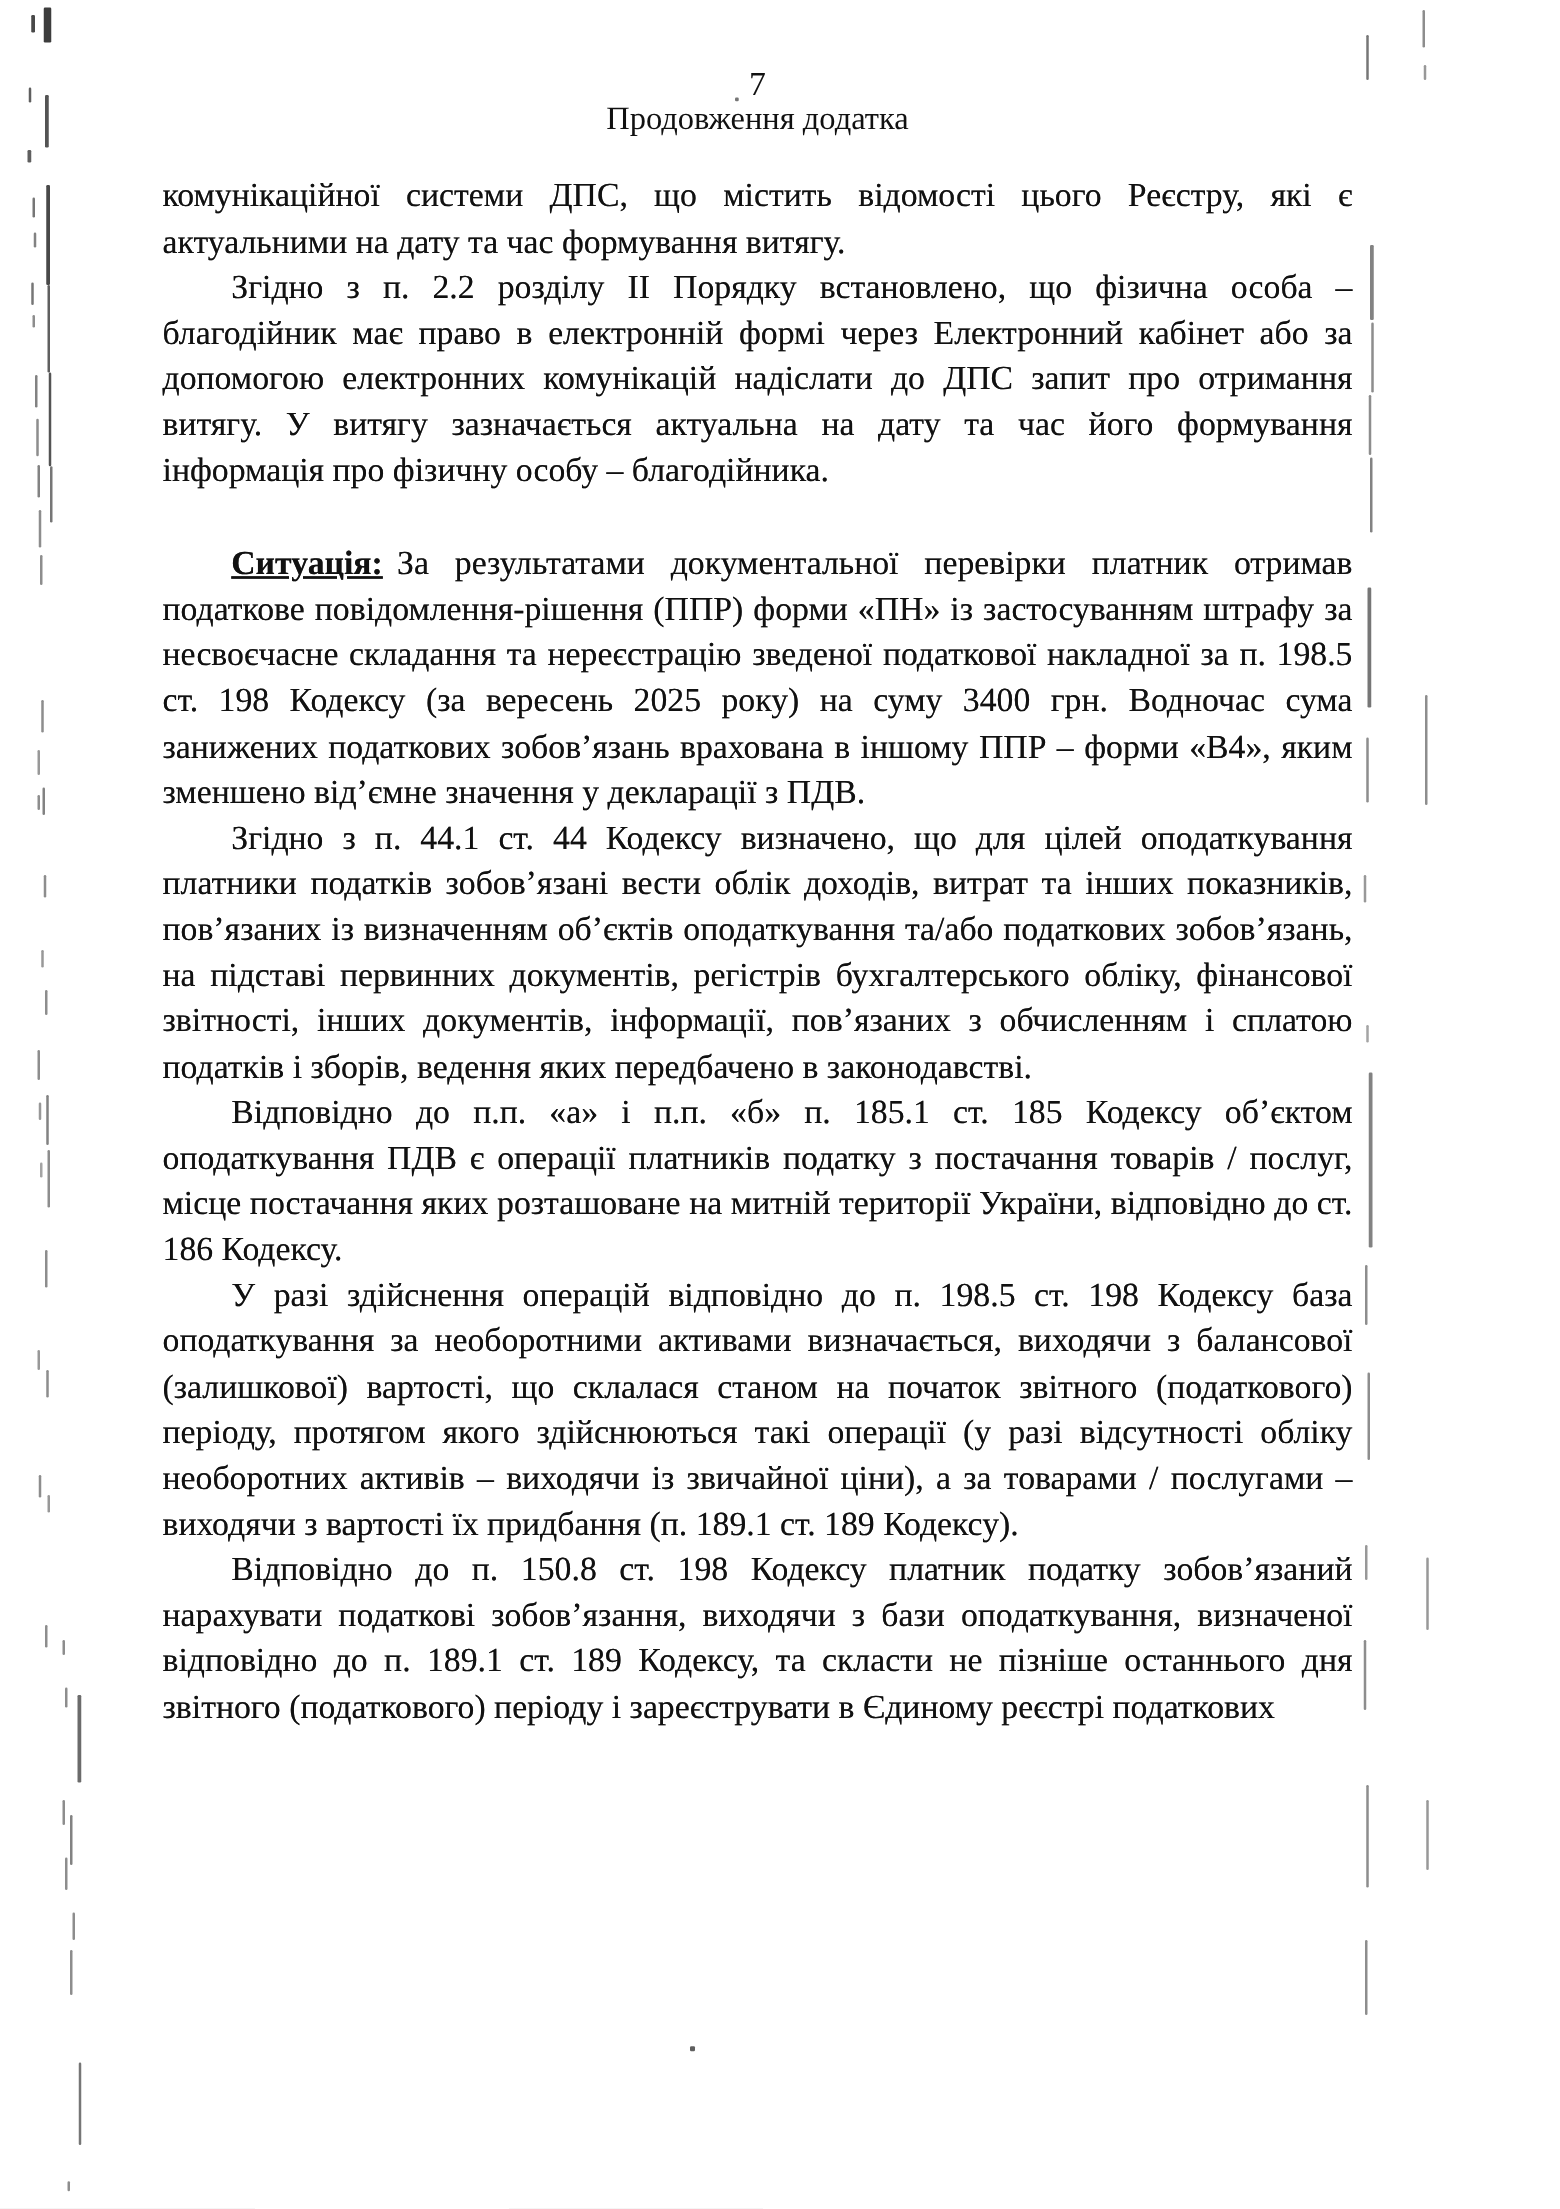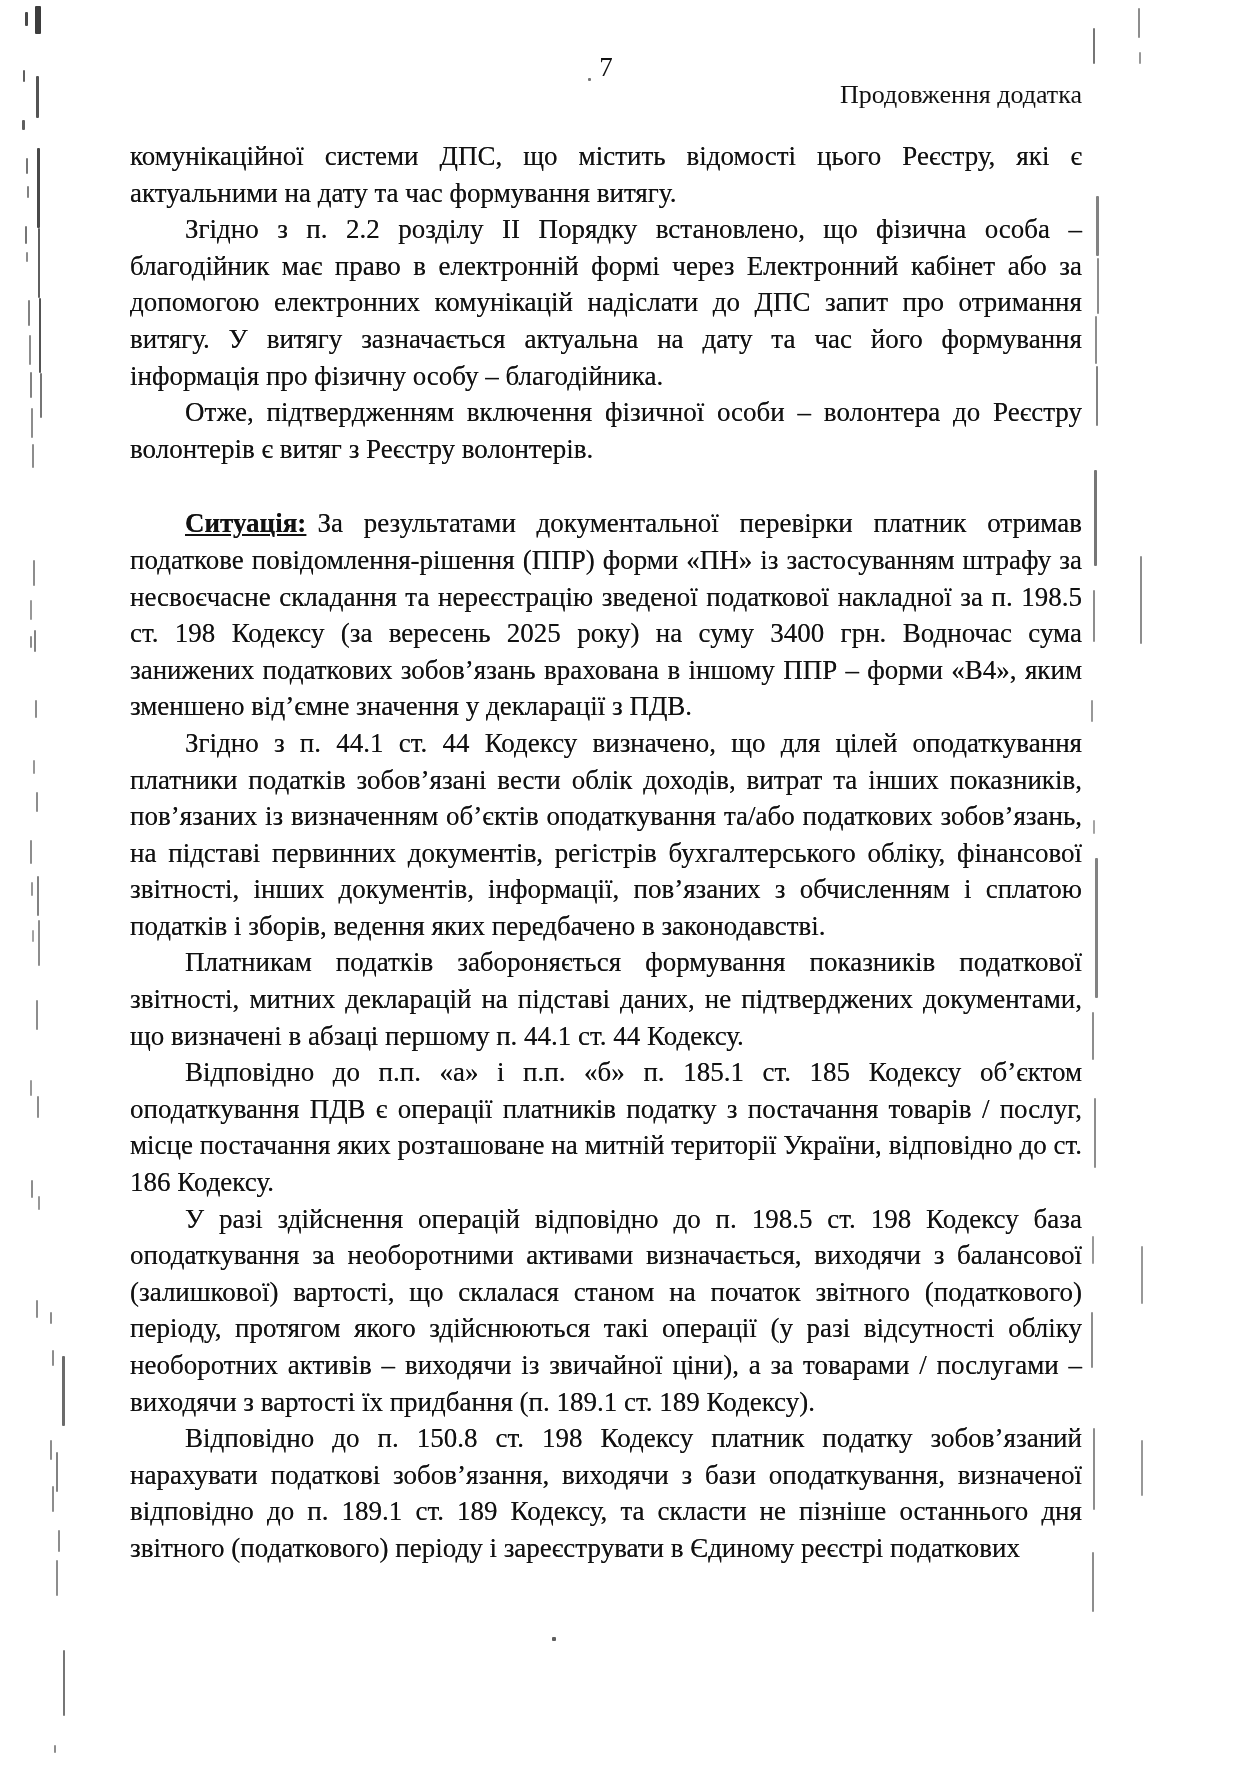--- a/index.html
+++ b/index.html
@@ -11,21 +11,21 @@
     overflow:hidden;
     font-family:"Liberation Serif","DejaVu Serif",serif;
     color:#111;
   }
   .page-number{
     position:absolute;top:52px;left:130px;width:952px;
     text-align:center;font-size:27px;
   }
   .doc-header{
     position:absolute;top:80px;left:130px;width:952px;
-    text-align:right;font-size:26px;
+    text-align:center;font-size:26px;
   }
   .doc-body{
     position:absolute;top:138px;left:130px;width:952px;
     font-size:27px;line-height:36.6px;
     text-align:justify;
     text-shadow:0 0 .4px rgba(0,0,0,.65);
   }
   .doc-body p{margin:0;padding:0;}
   p.indent{text-indent:55px;}
   p.gap{margin-top:38px;}
@@ -38,24 +38,22 @@
 
 <div class="page">
 
   <div class="page-number">7</div>
 
   <div class="doc-header">Продовження додатка</div>
 
   <div class="doc-body">
     <p><span class="lead"></span><span>комунікаційної системи ДПС, що містить відомості цього Реєстру, які є актуальними на дату та час формування витягу.</span></p>
     <p class="indent"><span class="lead"></span><span>Згідно з п. 2.2 розділу ІІ Порядку встановлено, що фізична особа – благодійник має право в електронній формі через Електронний кабінет або за допомогою електронних комунікацій надіслати до ДПС запит про отримання витягу. У витягу зазначається актуальна на дату та час його формування інформація про фізичну особу – благодійника.</span></p>
-    <p class="indent"><span class="lead"></span><span>Отже, підтвердженням включення фізичної особи – волонтера до Реєстру волонтерів є витяг з Реєстру волонтерів.</span></p>
     <p class="indent gap"><span class="lead">Ситуація:</span><span>За результатами документальної перевірки платник отримав податкове повідомлення-рішення (ППР) форми «ПН» із застосуванням штрафу за несвоєчасне складання та нереєстрацію зведеної податкової накладної за п. 198.5 ст. 198 Кодексу (за вересень 2025 року) на суму 3400 грн. Водночас сума занижених податкових зобов’язань врахована в іншому ППР – форми «В4», яким зменшено від’ємне значення у декларації з ПДВ.</span></p>
     <p class="indent"><span class="lead"></span><span>Згідно з п. 44.1 ст. 44 Кодексу визначено, що для цілей оподаткування платники податків зобов’язані вести облік доходів, витрат та інших показників, пов’язаних із визначенням об’єктів оподаткування та/або податкових зобов’язань, на підставі первинних документів, регістрів бухгалтерського обліку, фінансової звітності, інших документів, інформації, пов’язаних з обчисленням і сплатою податків і зборів, ведення яких передбачено в законодавстві.</span></p>
-    <p class="indent"><span class="lead"></span><span>Платникам податків забороняється формування показників податкової звітності, митних декларацій на підставі даних, не підтверджених документами, що визначені в абзаці першому п. 44.1 ст. 44 Кодексу.</span></p>
     <p class="indent"><span class="lead"></span><span>Відповідно до п.п. «а» і п.п. «б» п. 185.1 ст. 185 Кодексу об’єктом оподаткування ПДВ є операції платників податку з постачання товарів / послуг, місце постачання яких розташоване на митній території України, відповідно до ст. 186 Кодексу.</span></p>
     <p class="indent"><span class="lead"></span><span>У разі здійснення операцій відповідно до п. 198.5 ст. 198 Кодексу база оподаткування за необоротними активами визначається, виходячи з балансової (залишкової) вартості, що склалася станом на початок звітного (податкового) періоду, протягом якого здійснюються такі операції (у разі відсутності обліку необоротних активів – виходячи із звичайної ціни), а за товарами / послугами – виходячи з вартості їх придбання (п. 189.1 ст. 189 Кодексу).</span></p>
     <p class="indent"><span class="lead"></span><span>Відповідно до п. 150.8 ст. 198 Кодексу платник податку зобов’язаний нарахувати податкові зобов’язання, виходячи з бази оподаткування, визначеної відповідно до п. 189.1 ст. 189 Кодексу, та скласти не пізніше останнього дня звітного (податкового) періоду і зареєструвати в Єдиному реєстрі податкових</span></p>
   </div>
 
   <div id="artifacts">
       <div class="mark" style="left: 25px; top: 12px; width: 3px; height: 14px; opacity: 0.8;"></div>
       <div class="mark" style="left: 35px; top: 6px; width: 6px; height: 28px; opacity: 0.85;"></div>
       <div class="mark" style="left: 23px; top: 70px; width: 2px; height: 12px; opacity: 0.7;"></div>
       <div class="mark" style="left: 36px; top: 76px; width: 3px; height: 42px; opacity: 0.75;"></div>

